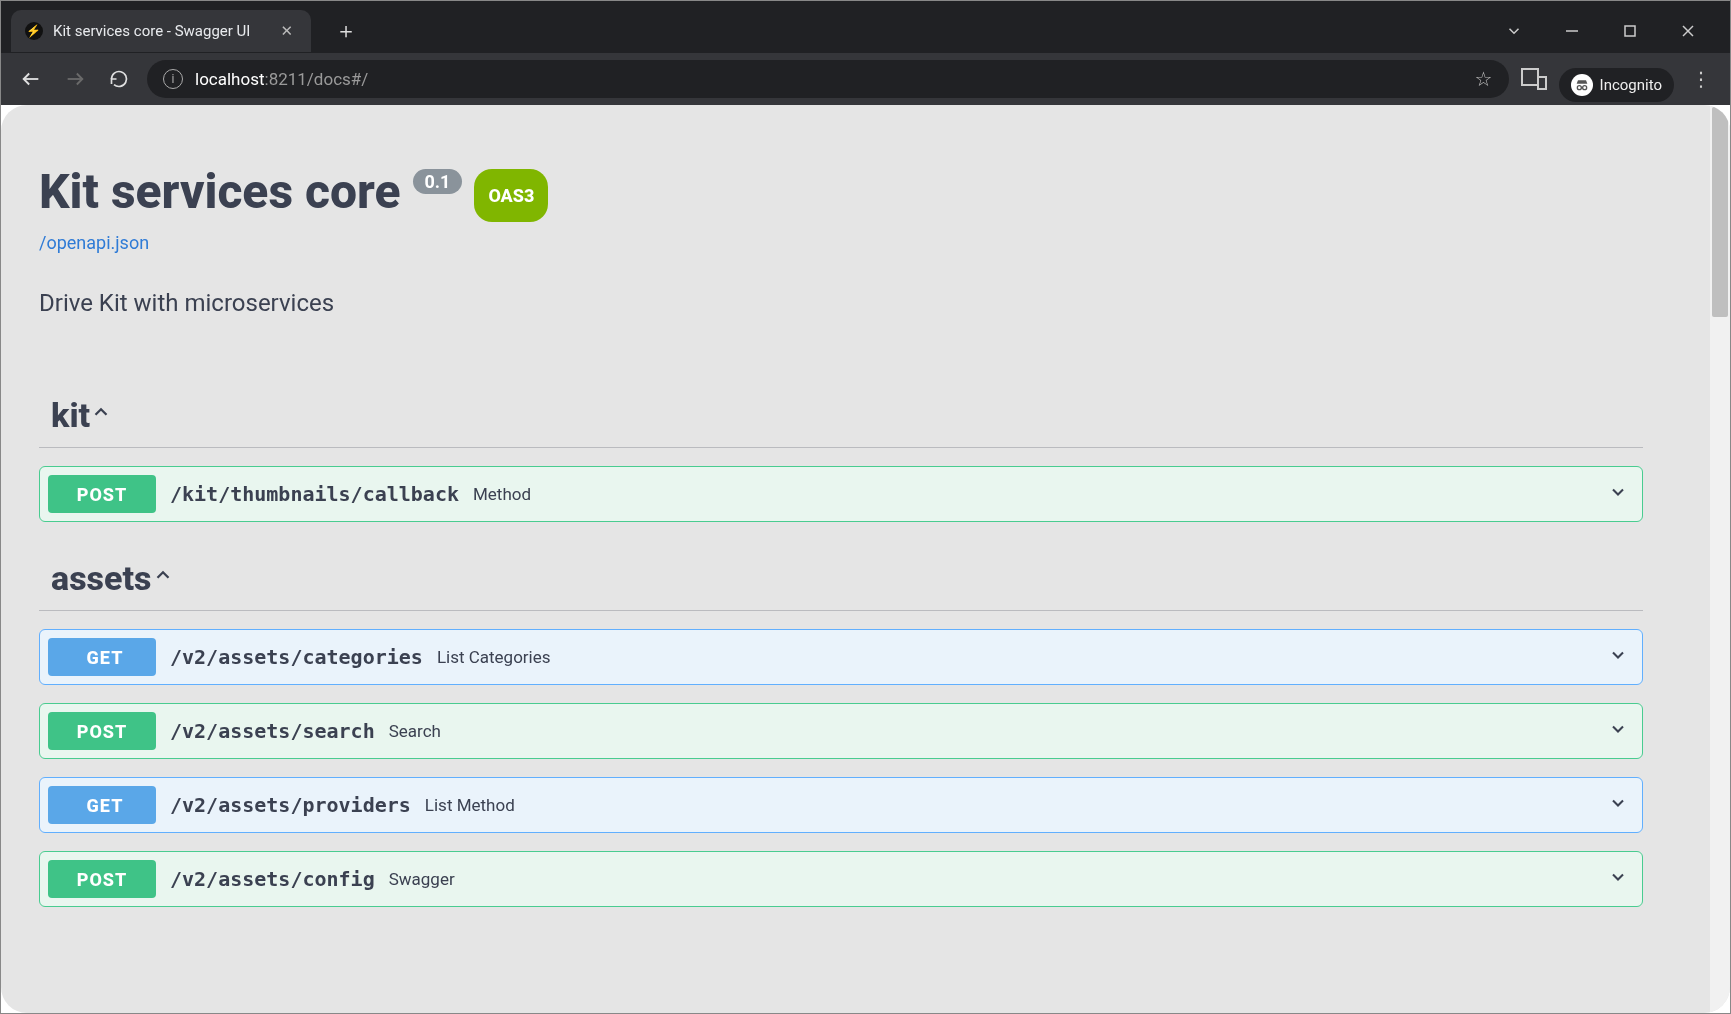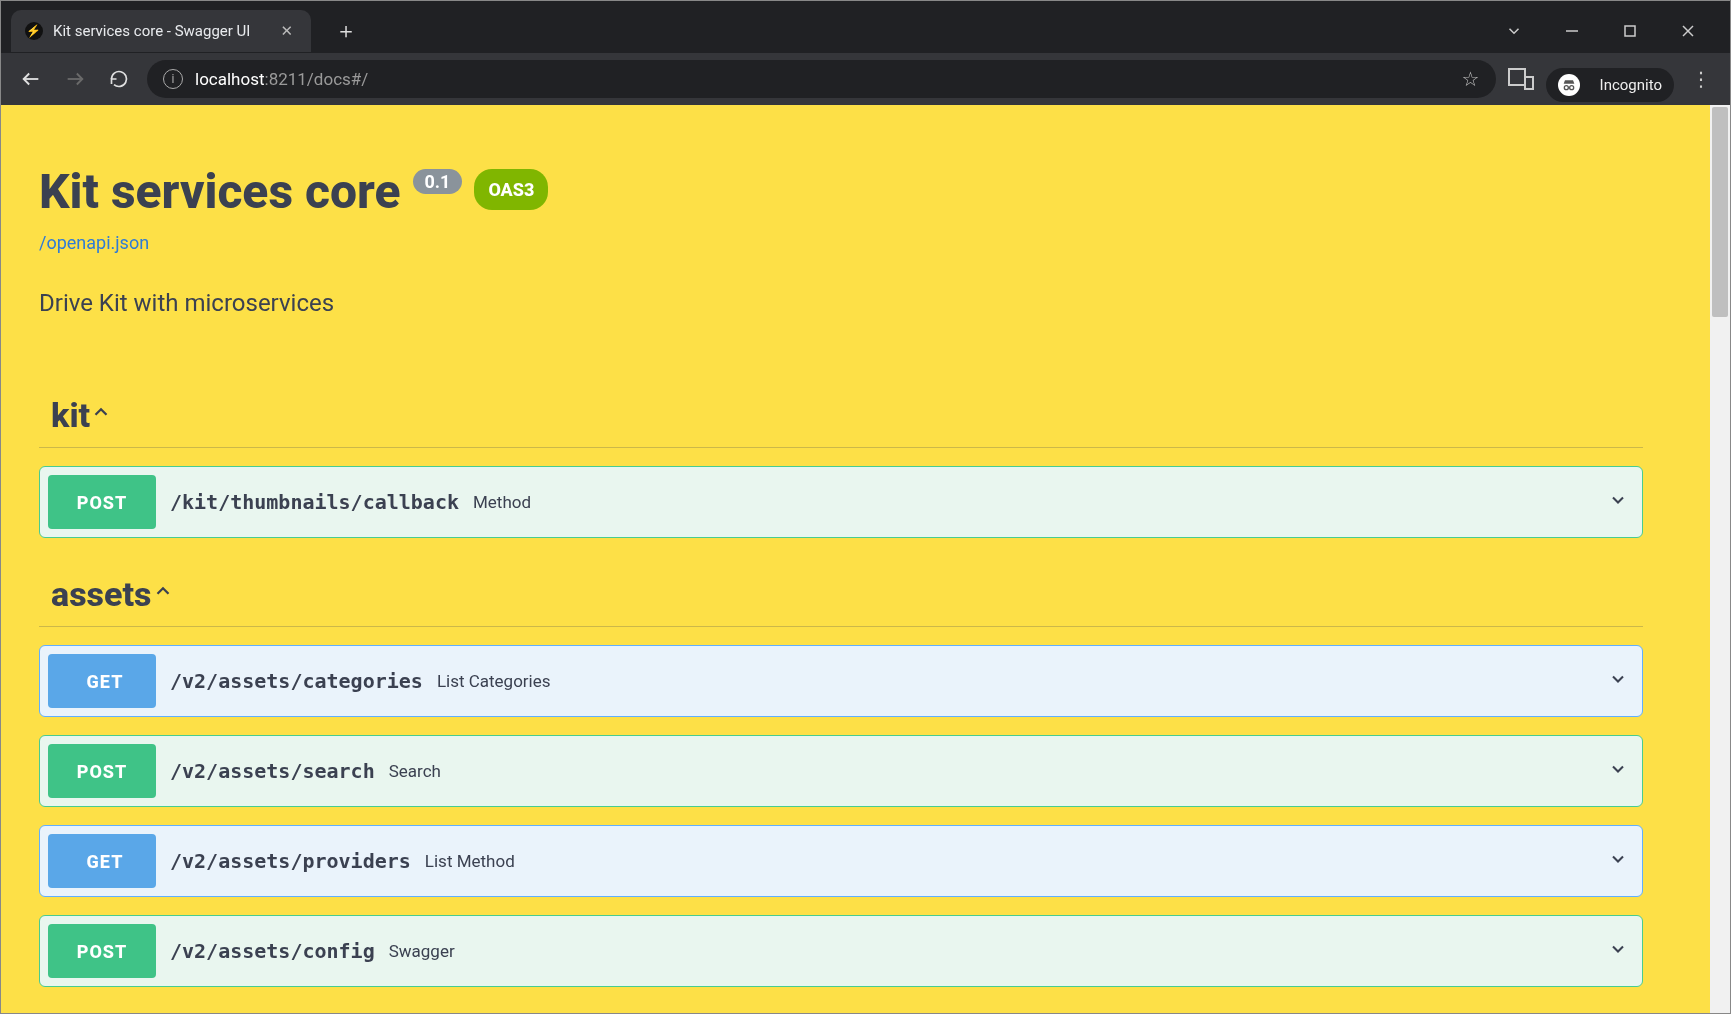--- a/index.html
+++ b/index.html
@@ -86,40 +86,41 @@
     align-items: center;
     padding: 0 16px;
     gap: 12px;
     color: #ccc;
     font-size: 17px;
   }
   .addr-text { flex: 1; white-space: nowrap; }
   .addr-text .host { color: #fff; }
   .addr-text .rest { color: #9a9a9a; }
   .incognito-pill {
-    display: flex; align-items:center; gap:20px;
+    display: flex; align-items:center; gap:7px;
     background: #202124;
     border-radius: 20px;
     padding: 6px 12px;
     font-size: 15px;
     color: #eee;
     margin-top: 12px;
   }
   .incognito-pill .hat {
     width: 22px; height: 22px; border-radius: 50%; background:#fff; color:#333;
     display:flex; align-items:center; justify-content:center; font-size:13px;
   }
   .more-btn { width:30px; display:flex; align-items:center; justify-content:center; color:#ccc; font-size:20px; cursor:pointer;}
 
   
   .page-viewport {
     position: relative;
     height: calc(1014px - 106px);
-    background: #fde047;
+    background: #e5e5e5;
     overflow: hidden;
+    border-radius: 26px;
   }
   .scroll-track {
     position:absolute; right:0; top:0; width:20px; height:100%;
     background:#f1f1f1;
   }
   .scroll-thumb {
     position:absolute; right:2px; top:2px; width:16px; height:210px;
     background:#bfbfbf; border-radius:2px;
   }
   .swagger-wrap {
@@ -131,21 +132,21 @@
     font-size: 48px;
     font-weight: 800;
     color: #3b4151;
   }
   .badge-version {
     background:#8a939b; color:#fff; font-size:18px; font-weight:700;
     border-radius: 18px; padding: 2px 12px; position:relative; top:6px;
   }
   .badge-oas {
     background:#80b600; color:#fff; font-size:18px; font-weight:800;
-    border-radius: 18px; padding: 10px 14px; position:relative; top:6px;
+    border-radius: 18px; padding: 16px 14px; position:relative; top:6px;
   }
   .spec-link { color:#2f7bd6; font-size:18px; text-decoration:none; display:inline-block; margin-top:4px;}
   .api-desc { color:#3b4151; font-size:24px; margin-top:36px; }
 
   .tag-block { margin-top: 78px; }
   .tag-header {
     display:flex; align-items:center; justify-content:flex-start;
     padding: 0 6px 12px 12px;
     border-bottom: 1px solid rgba(59,65,81,0.25);
     cursor:pointer;
@@ -157,21 +158,21 @@
     border-radius:6px;
     display:flex; align-items:center;
     padding: 8px 14px 8px 8px;
     cursor:pointer;
   }
   .op.get  { background:#eaf3fb; border:1px solid #61affe; }
   .op.post { background:#e9f6ef; border:1px solid #49cc90; }
   .method {
     color:#fff; font-weight:800; font-size:18px;
     border-radius:4px;
-    width:108px; height:54px;
+    width:108px; height:38px;
     display:flex; align-items:center; justify-content:center;
     margin-right: 14px;
     letter-spacing:1px;
   }
   .method.get  { background:#5aa7e8;padding-left:6px; }
   .method.post { background:#3fc387; }
   .op-path {
     font-family: ui-monospace, SFMono-Regular, Menlo, Consolas, monospace;
     font-weight:700; font-size:20px; color:#3b4151;
     margin-right: 14px;

